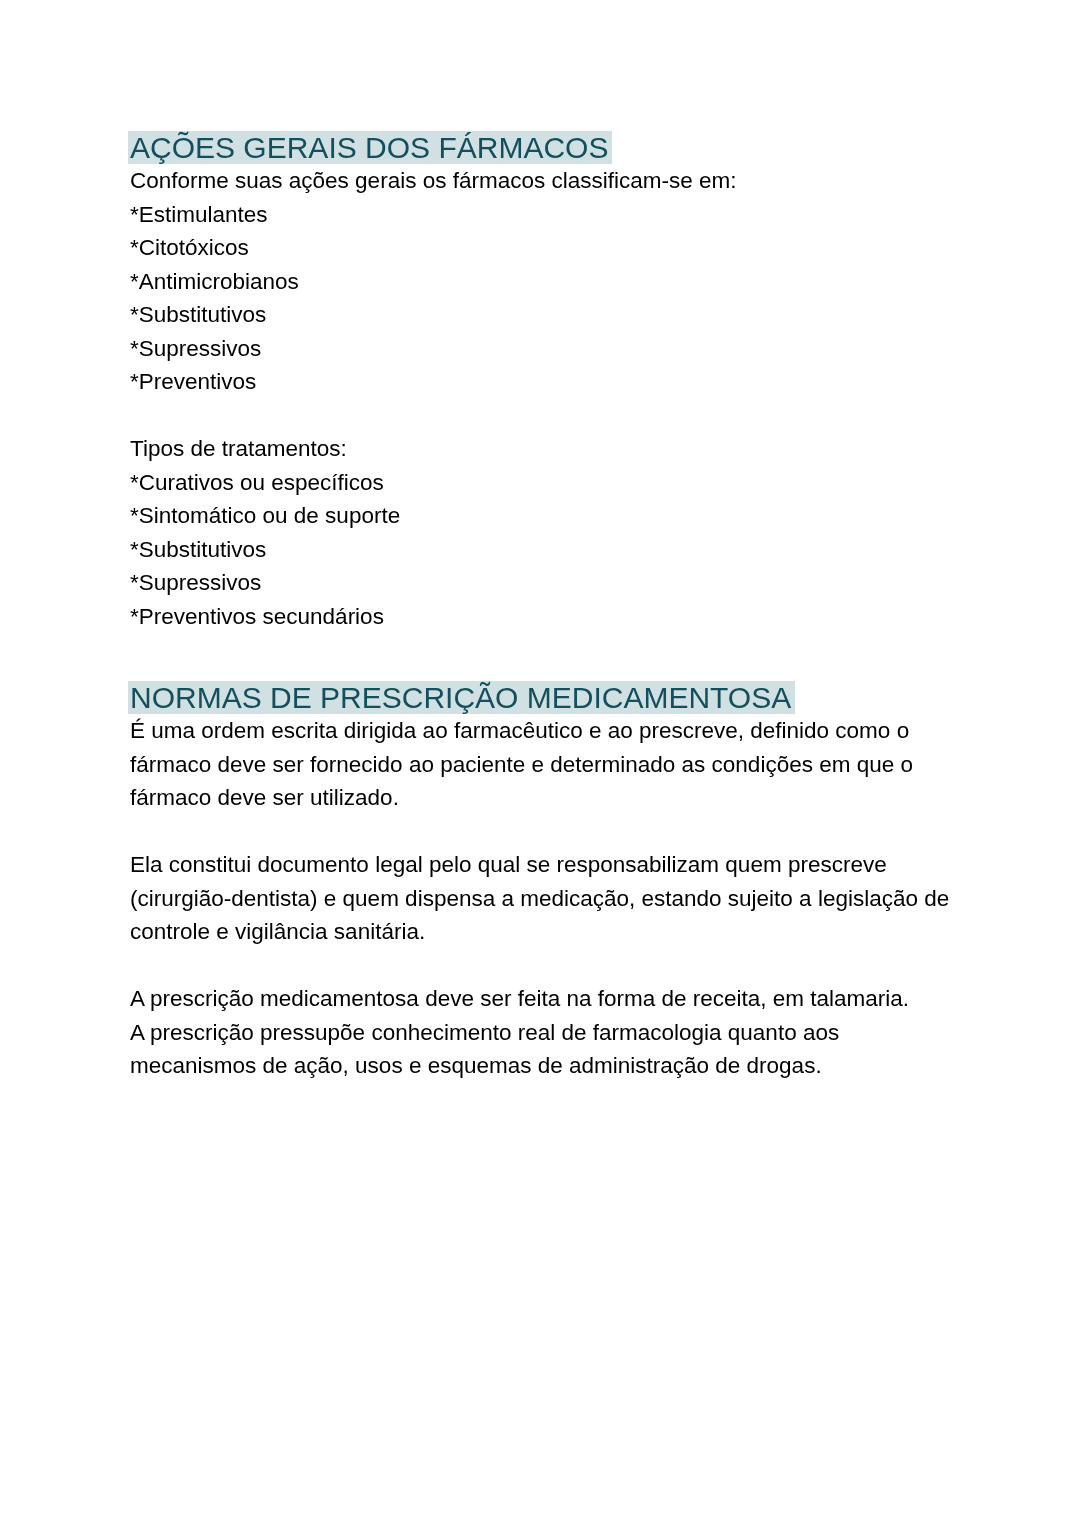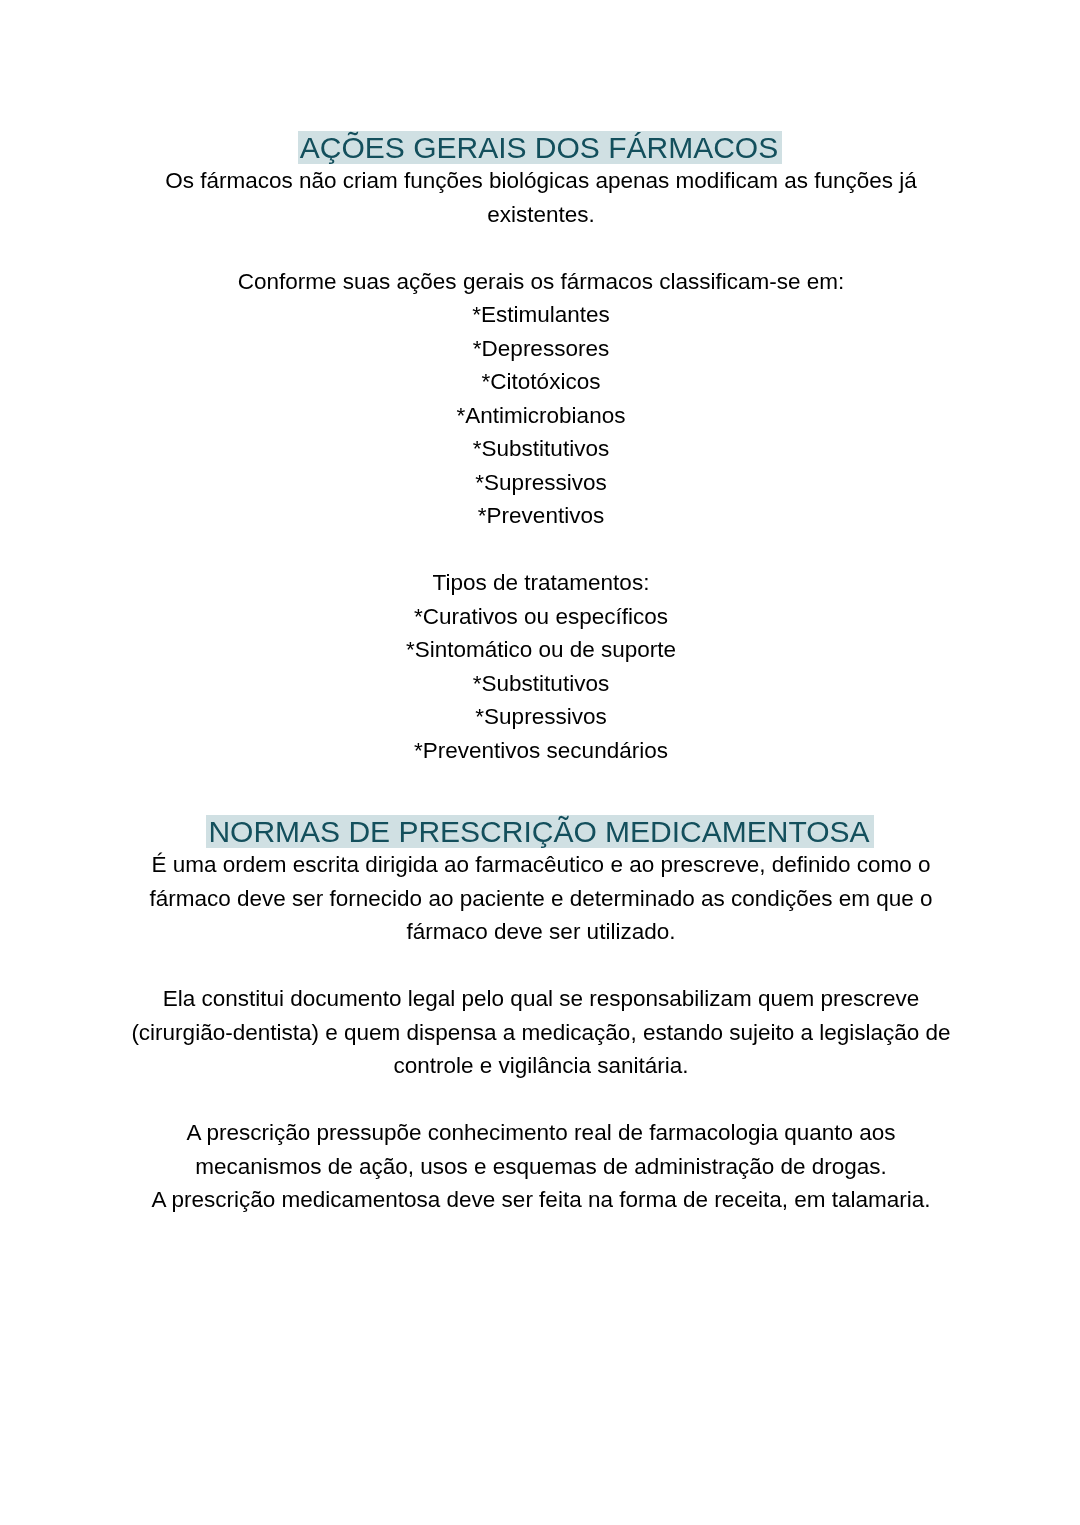--- a/index.html
+++ b/index.html
@@ -9,21 +9,20 @@
     --heading_text_color:#134f5c;
     --heading_highlight_color:#d0e0e3;
   }
   html,body{margin:0;padding:0;background:var(--page_background);}
   .page{
     position:relative;
     width:1080px;
     height:1525px;
     background:var(--page_background);
     overflow:hidden;
-    text-align:center;
   }
   .content{
     position:absolute;
     left:130px;
     top:131px;
     width:822px;
     font-family:"Liberation Sans", sans-serif;
     font-size:22.5px;
     line-height:33.5px;
     color:var(--body_text_color);
@@ -50,28 +49,24 @@
 </style>
 </head>
 <body>
 
 <div class="page">
   <div class="content">
 
     <section>
       <h2 class="heading"><span class="hl">AÇÕES GERAIS DOS FÁRMACOS</span></h2>
 
-      <div class="block">
-        <div class="line">Os fármacos não criam funções biológicas apenas modificam as funções já existentes.</div>
-      </div>
 
       <div class="block">
         <div class="line">Conforme suas ações gerais os fármacos classificam-se em:</div>
         <div class="line">*Estimulantes</div>
-        <div class="line">*Depressores</div>
         <div class="line">*Citotóxicos</div>
         <div class="line">*Antimicrobianos</div>
         <div class="line">*Substitutivos</div>
         <div class="line">*Supressivos</div>
         <div class="line">*Preventivos</div>
       </div>
 
       <div class="block">
         <div class="line">Tipos de tratamentos:</div>
         <div class="line">*Curativos ou específicos</div>
@@ -87,19 +82,19 @@
 
       <div class="block">
         <div class="line">É uma ordem escrita dirigida ao farmacêutico e ao prescreve, definido como o fármaco deve ser fornecido ao paciente e determinado as condições em que o fármaco deve ser utilizado.</div>
       </div>
 
       <div class="block">
         <div class="line">Ela constitui documento legal pelo qual se responsabilizam quem prescreve (cirurgião-dentista) e quem dispensa a medicação, estando sujeito a legislação de controle e vigilância sanitária.</div>
       </div>
 
       <div class="block">
+        <div class="line">A prescrição medicamentosa deve ser feita na forma de receita, em talamaria.</div>
         <div class="line">A prescrição pressupõe conhecimento real de farmacologia quanto aos mecanismos de ação, usos e esquemas de administração de drogas.</div>
-        <div class="line">A prescrição medicamentosa deve ser feita na forma de receita, em talamaria.</div>
       </div>
     </section>
 
   </div>
 </div>
 
 </body></html>

